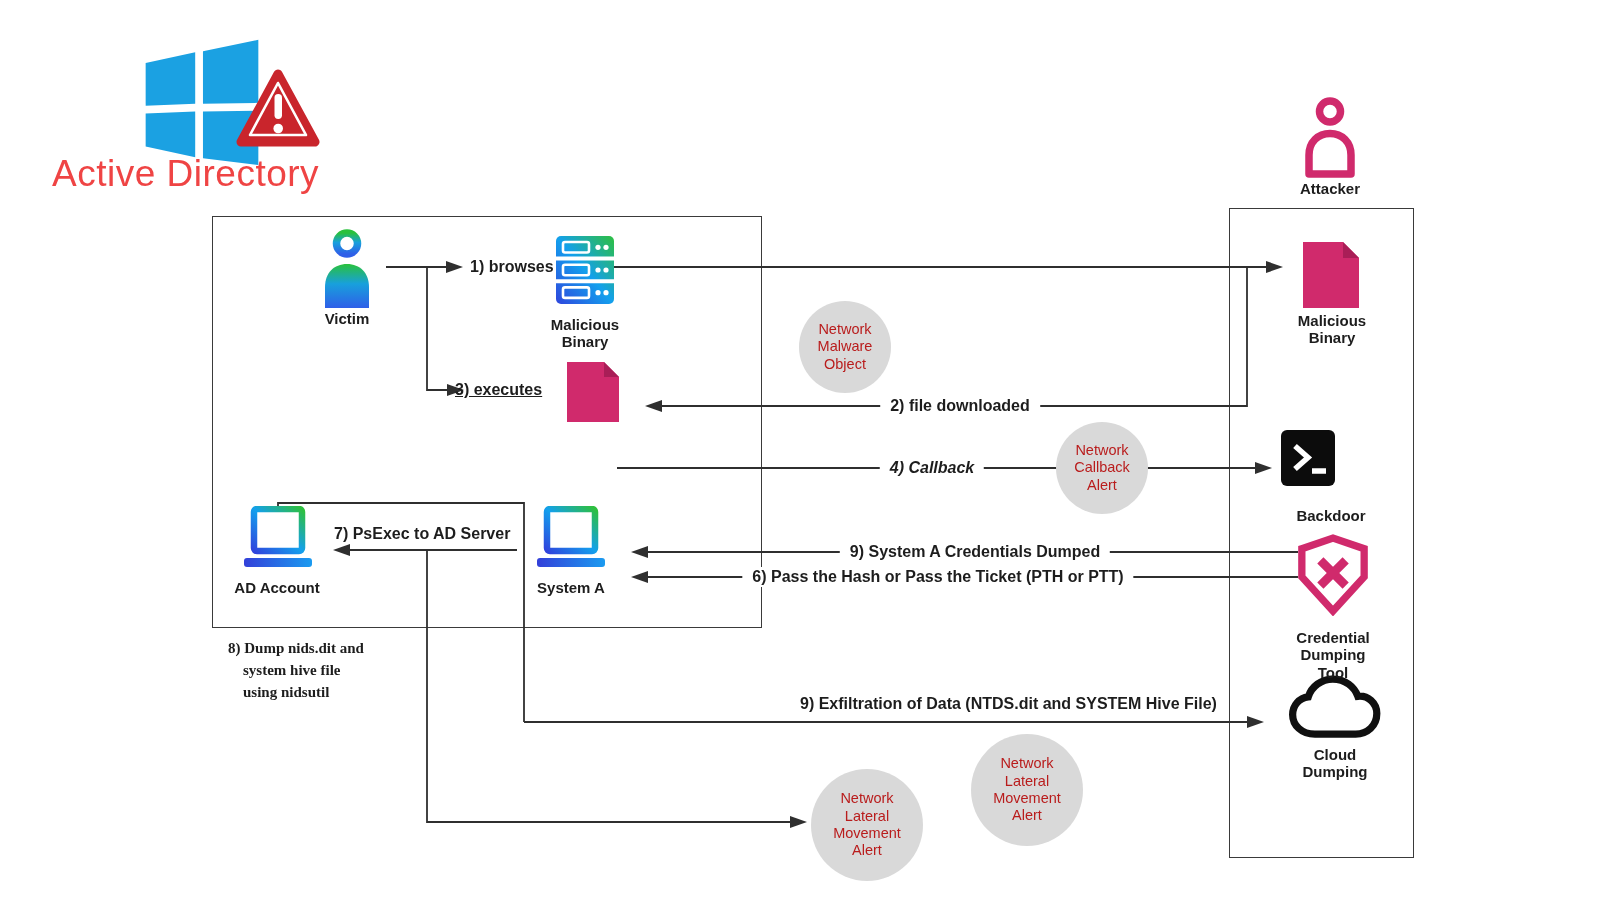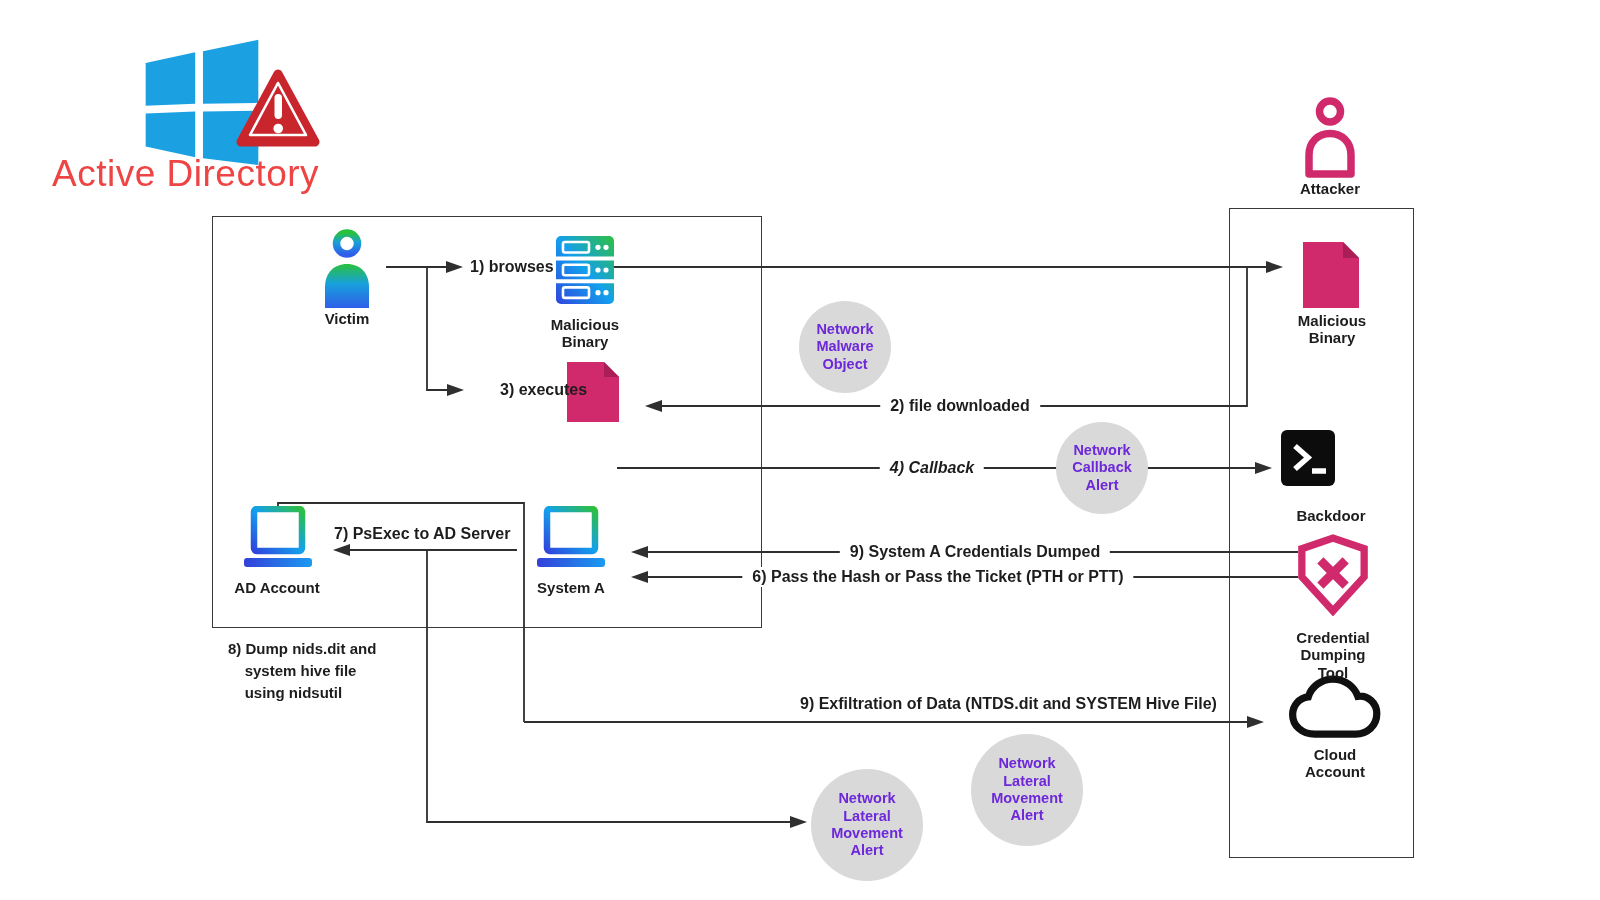--- a/index.html
+++ b/index.html
@@ -29,21 +29,21 @@
     background:#ffffff;padding:2px 10px;
   }
   .step8{
     position:absolute;font-size:15px;font-weight:bold;color:#1d1d1d;
     white-space:pre;line-height:1.45;
   }
   
   .alert{
     position:absolute;border-radius:50%;background:#d9d9d9;
     display:flex;align-items:center;justify-content:center;text-align:center;
-    font-size:14.5px;font-weight:bold;color:#6d28d9;line-height:1.2;
+    font-size:14.5px;font-weight:normal;color:#b91c1c;line-height:1.2;
     white-space:pre-line;
   }
   .title{
     position:absolute;left:52px;top:153px;font-size:37px;color:#ef4444;
     font-weight:normal;letter-spacing:0.5px;
   }
   svg{display:block;}
   #wires{position:absolute;left:0;top:0;z-index:1;}
   .zone{z-index:0;}
   .icon{z-index:2;}
@@ -240,40 +240,40 @@
 <div class="lbl" style="left:1333px;top:620px;margin-top:9px;">Credential
 Dumping
 Tool</div>
 
 <div class="abs icon" style="left:1286px;top:674px;">
   <svg width="98" height="68" viewBox="0 0 86 61">
     <path d="M25,54 C13,54 5,46 5,36.5 C5,28 11,21.5 19,20.5 C22,11 31,4.5 41,4.5 C52,4.5 60.5,11.5 63.5,20 C72.5,19 80.5,26 80.5,35.5 C80.5,46.5 72,54 61.5,54 Z" fill="#ffffff" stroke="#101010" stroke-width="6.5"></path>
   </svg>
 </div>
 <div class="lbl" style="left:1335px;top:746px;">Cloud
-Account</div>
+Dumping</div>
 
 <div class="alert" style="left:799px;top:301px;width:92px;height:92px;">Network
 Malware
 Object</div>
 <div class="alert" style="left:1056px;top:422px;width:92px;height:92px;">Network
 Callback
 Alert</div>
 <div class="alert" style="left:811px;top:769px;width:112px;height:112px;">Network
 Lateral
 Movement
 Alert</div>
 <div class="alert" style="left:971px;top:734px;width:112px;height:112px;">Network
 Lateral
 Movement
 Alert</div>
 
 <div class="steplbl" style="left:470px;top:259px;">1) browses</div>
 <div class="steplbl onl" style="left:960px;top:406px;">2) file downloaded</div>
-<div class="steplbl" style="left:500px;top:382px;">3) executes</div>
+<div class="steplbl" style="left:455px;top:382px;text-decoration:underline;">3) executes</div>
 <div class="steplbl onl" style="left:932px;top:468px;font-style:italic;">4) Callback</div>
 <div class="steplbl onl" style="left:975px;top:552px;">9) System A Credentials Dumped</div>
 <div class="steplbl onl" style="left:938px;top:577px;">6) Pass the Hash or Pass the Ticket (PTH or PTT)</div>
 <div class="steplbl" style="left:334px;top:526px;">7) PsExec to AD Server</div>
-<div class="step8" style="left:228px;top:638px;">8) Dump nids.dit and
+<div class="step8" style="left:228px;top:638px;font-family:Liberation Serif, serif;">8) Dump nids.dit and
     system hive file
     using nidsutil</div>
 <div class="steplbl" style="left:800px;top:696px;">9) Exfiltration of Data (NTDS.dit and SYSTEM Hive File)</div>
 
 </body></html>

